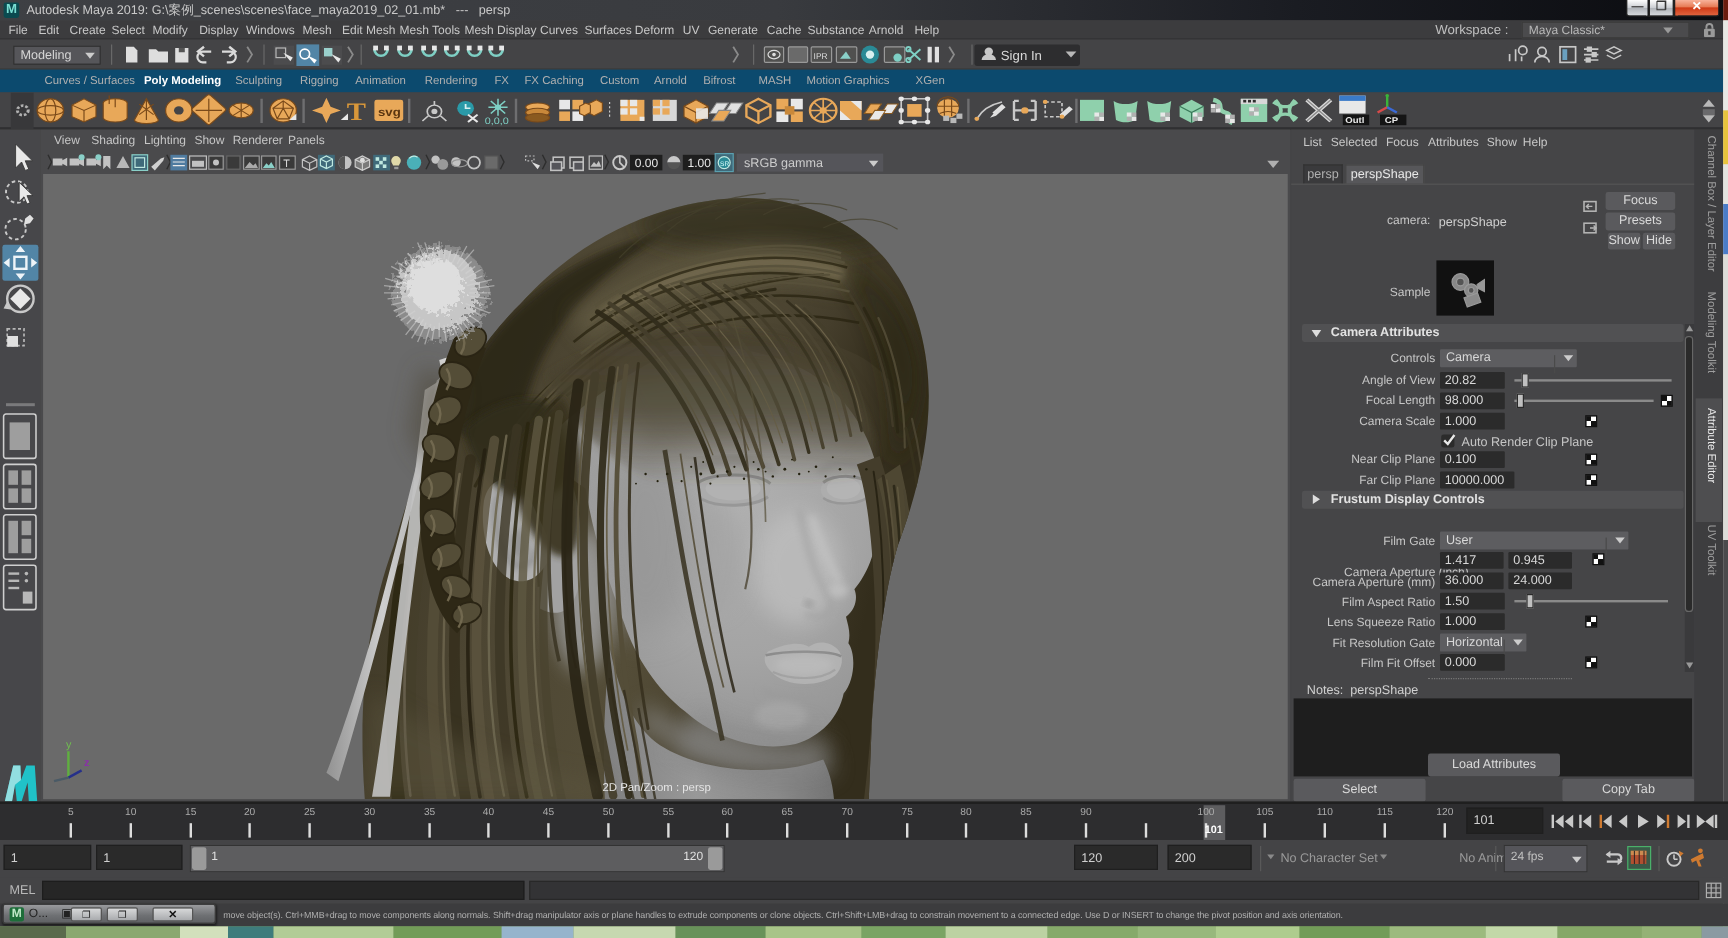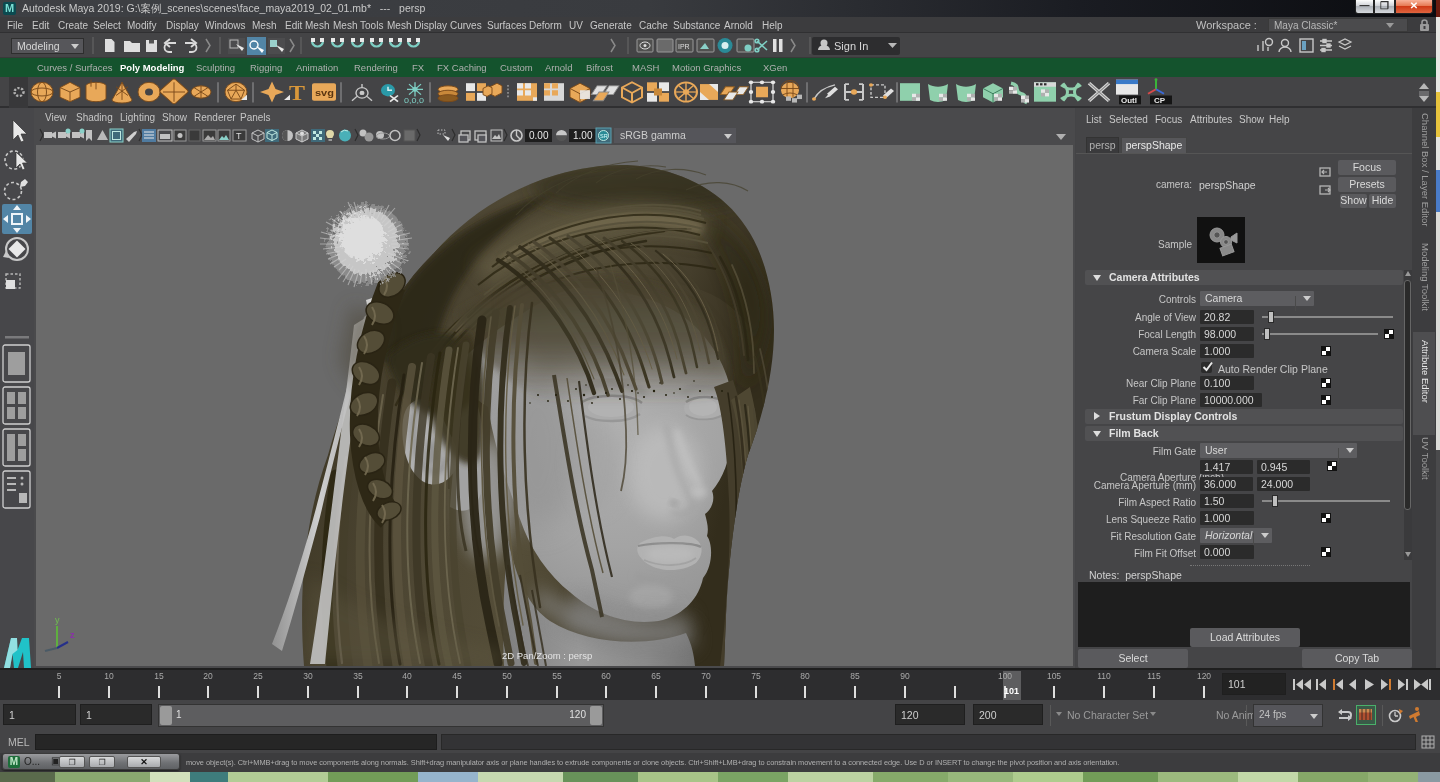--- a/index.html
+++ b/index.html
@@ -24,21 +24,21 @@
 #wslabel { position:absolute; left:1196px; top:2px; font-size:11px; color:#c0c0c0; }
 #wsfield { position:absolute; left:1268px; top:1px; width:140px; height:14px; background:#4b4b4d; border:1px solid #3a3a3a; font-size:10px; color:#b8b8b8; padding-left:5px; line-height:13px; }
 #wsarrow { position:absolute; left:1386px; top:6px; width:0; height:0; border-left:4px solid transparent; border-right:4px solid transparent; border-top:5px solid #9a9a9a; }
 #wslock { position:absolute; left:1419px; top:2px; width:11px; height:12px; }
 
 #statusline { left:0; top:33px; width:1440px; height:25px; background:#444446; border-bottom:1px solid #393939; }
 .vsep { position:absolute; width:1px; background:#595959; }
 #modeling { position:absolute; left:11px; top:5px; width:73px; height:16px; background:#56565a; border:1px solid #2e2e2e; font-size:10.5px; color:#d6d6d6; padding:1px 5px; line-height:13px; }
 #modeling:after { content:""; position:absolute; right:4px; top:5px; border-left:4px solid transparent; border-right:4px solid transparent; border-top:5px solid #ccc; }
 
-#shelftabs { left:0; top:58px; width:1440px; height:19px; background:#14532d; }
+#shelftabs { left:0; top:58px; width:1440px; height:19px; background:#0c4a6e; }
 #shelftabs span { position:absolute; top:4px; font-size:9.5px; color:#b0b0b0; }
 #shelficons { left:0; top:77px; width:1440px; height:31px; background:#444446; border-bottom:2px solid #2f2f31; }
 
 #toolbox { left:0; top:108px; width:34px; height:560px; background:#47474a; }
 #viewpane { left:34px; top:108px; width:1041px; height:560px; background:#4a4a4c; }
 #vpmenus { position:absolute; left:2px; top:4px; height:15px; }
 #vpmenus span { position:absolute; top:0; font-size:10px; color:#c6c6c6; }
 #vpicons { position:absolute; left:2px; top:19px; width:1037px; height:17px; }
 #canvas { position:absolute; left:2px; top:37px; width:1037px; height:521px; background:#6a6a6a; }
 
@@ -1072,39 +1072,38 @@
         <path d="M2.5 7 L5.5 10 L11 2.5" stroke="#e8e8e8" stroke-width="2" fill="none"></path>
       </svg>
     <span style="position:absolute; left:142px; top:255px; font-size:10.5px; color:#c6c6c6;">Auto Render Clip Plane</span>
     <span class="ae-label" style="left:30px; top:270px; width:90px;">Near Clip Plane</span>
     <div class="ae-field" style="left:124px; top:268px; width:54px;">0.100</div>
     <div class="checker" style="left:245px; top:270px;"></div>
     <span class="ae-label" style="left:30px; top:287px; width:90px;">Far Clip Plane</span>
     <div class="ae-field" style="left:124px; top:285px; width:62px;">10000.000</div>
     <div class="checker" style="left:245px; top:287px;"></div>
     <div class="ae-header" style="top:301px;"><span class="hdr-arrow rt"></span><span style="margin-left:24px">Frustum Display Controls</span></div>
-    <div class="ae-header" style="top:318px;"><span class="hdr-arrow dn"></span><span style="margin-left:24px">Film Back</span></div>
     <span class="ae-label" style="left:30px; top:338px; width:90px;">Film Gate</span>
     <div class="ae-drop" style="left:124px; top:335px; width:157px;">User<span class="droparrow"></span></div>
     <span class="ae-label" style="left:10px; top:364px; width:110px;margin-left:28px;">Camera Aperture (inch)</span>
     <div class="ae-field" style="left:124px; top:352px; width:53px;">1.417</div>
     <div class="ae-field" style="left:181px; top:352px; width:53px;">0.945</div>
     <div class="checker" style="left:251px; top:353px;"></div>
     <span class="ae-label" style="left:10px; top:372px; width:110px;">Camera Aperture (mm)</span>
     <div class="ae-field" style="left:124px; top:369px; width:53px;">36.000</div>
     <div class="ae-field" style="left:181px; top:369px; width:53px;">24.000</div>
     <span class="ae-label" style="left:10px; top:389px; width:110px;">Film Aspect Ratio</span>
     <div class="ae-field" style="left:124px; top:386px; width:54px;">1.50</div>
     <div class="slider-track" style="left:186px; top:392px; width:128px;"></div>
     <div class="slider-handle" style="left:196px; top:387px;"></div>
     <span class="ae-label" style="left:10px; top:406px; width:110px;">Lens Squeeze Ratio</span>
     <div class="ae-field" style="left:124px; top:403px; width:54px;">1.000</div>
     <div class="checker" style="left:245px; top:405px;"></div>
     <span class="ae-label" style="left:10px; top:423px; width:110px;">Fit Resolution Gate</span>
-    <div class="ae-drop" style="left:124px; top:420px; width:72px;font-style:italic;">Horizontal<span class="droparrow"></span></div>
+    <div class="ae-drop" style="left:124px; top:420px; width:72px;">Horizontal<span class="droparrow"></span></div>
     <span class="ae-label" style="left:30px; top:440px; width:90px;">Film Fit Offset</span>
     <div class="ae-field" style="left:124px; top:437px; width:54px;">0.000</div>
     <div class="checker" style="left:245px; top:439px;"></div>
     <div style="position:absolute; left:114px; top:457px; width:120px; height:0; border-top:1px dotted #777;"></div>
     <span style="position:absolute; left:13px; top:461px; font-size:10.5px; color:#d0d0d0;">Notes:&nbsp;&nbsp;perspShape</span>
     <div style="position:absolute; left:2px; top:474px; width:332px; height:65px; background:#1e1e1e;"></div>
     <div class="ae-btn" style="left:2px; top:541px; width:110px; height:19px; line-height:18px;">Select</div>
     <div class="ae-btn" style="left:114px; top:520px; width:110px; height:19px; line-height:18px;">Load Attributes</div>
     <div class="ae-btn" style="left:226px; top:541px; width:110px; height:19px; line-height:18px;">Copy Tab</div>
 

